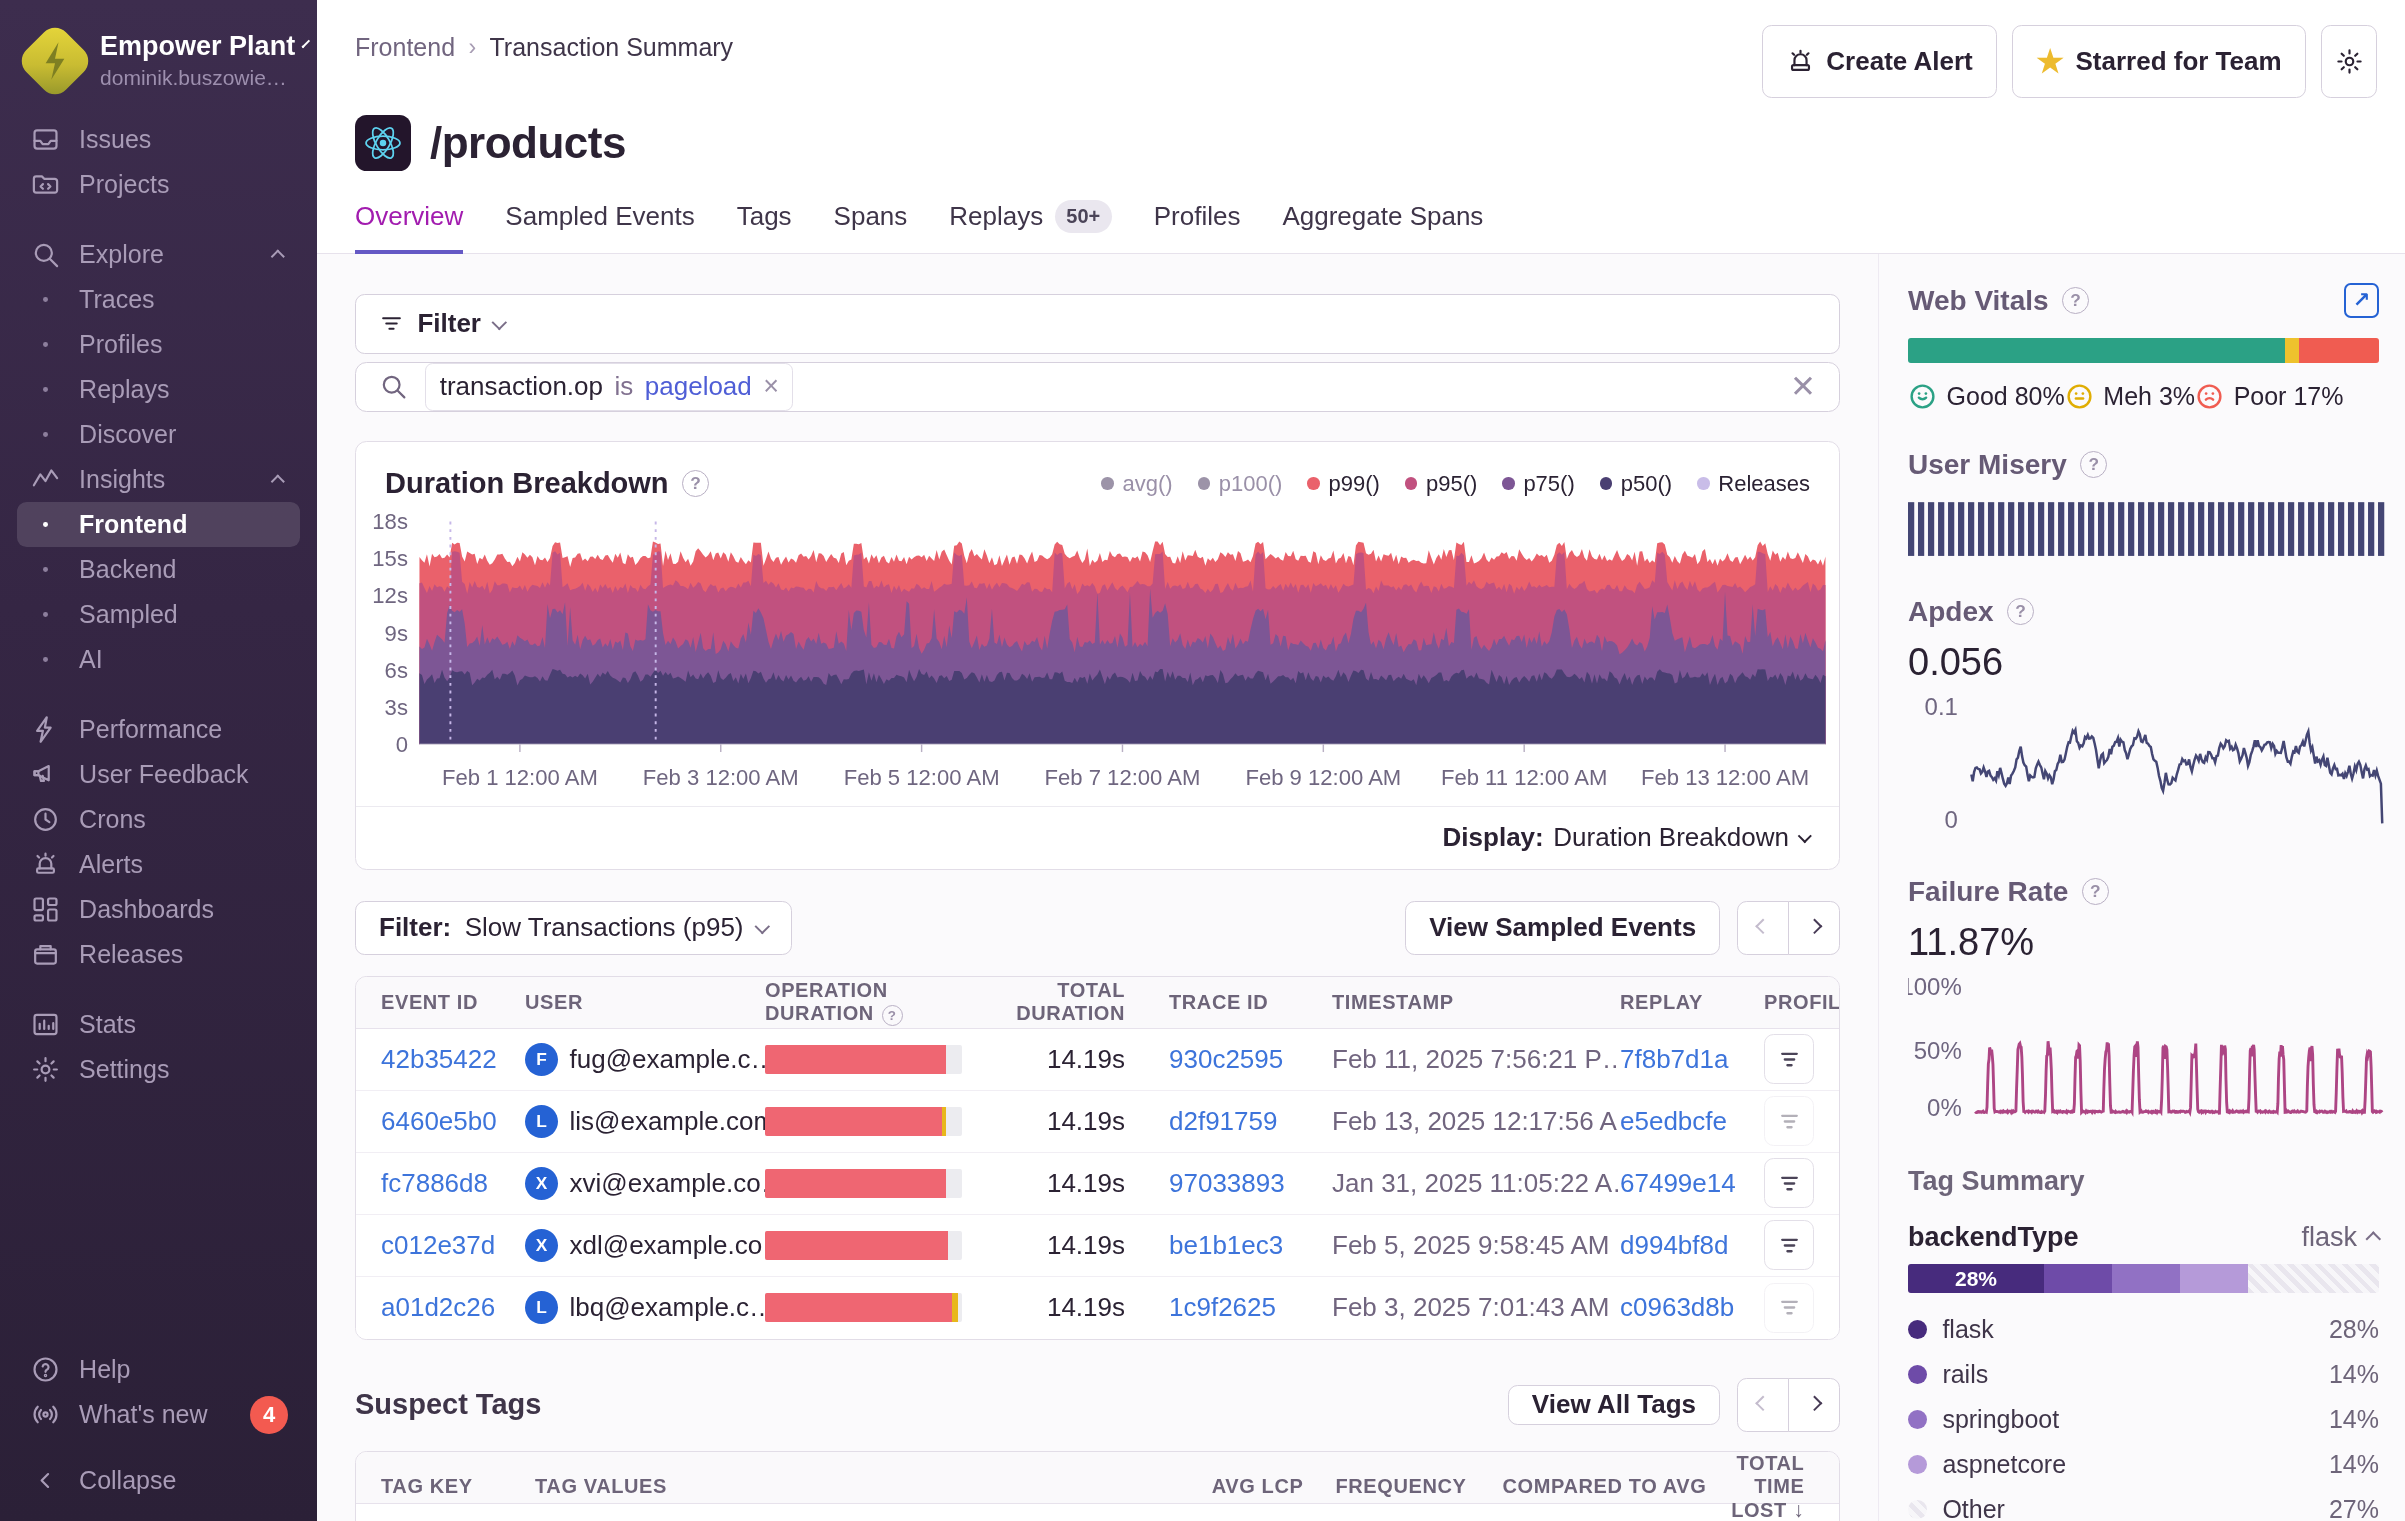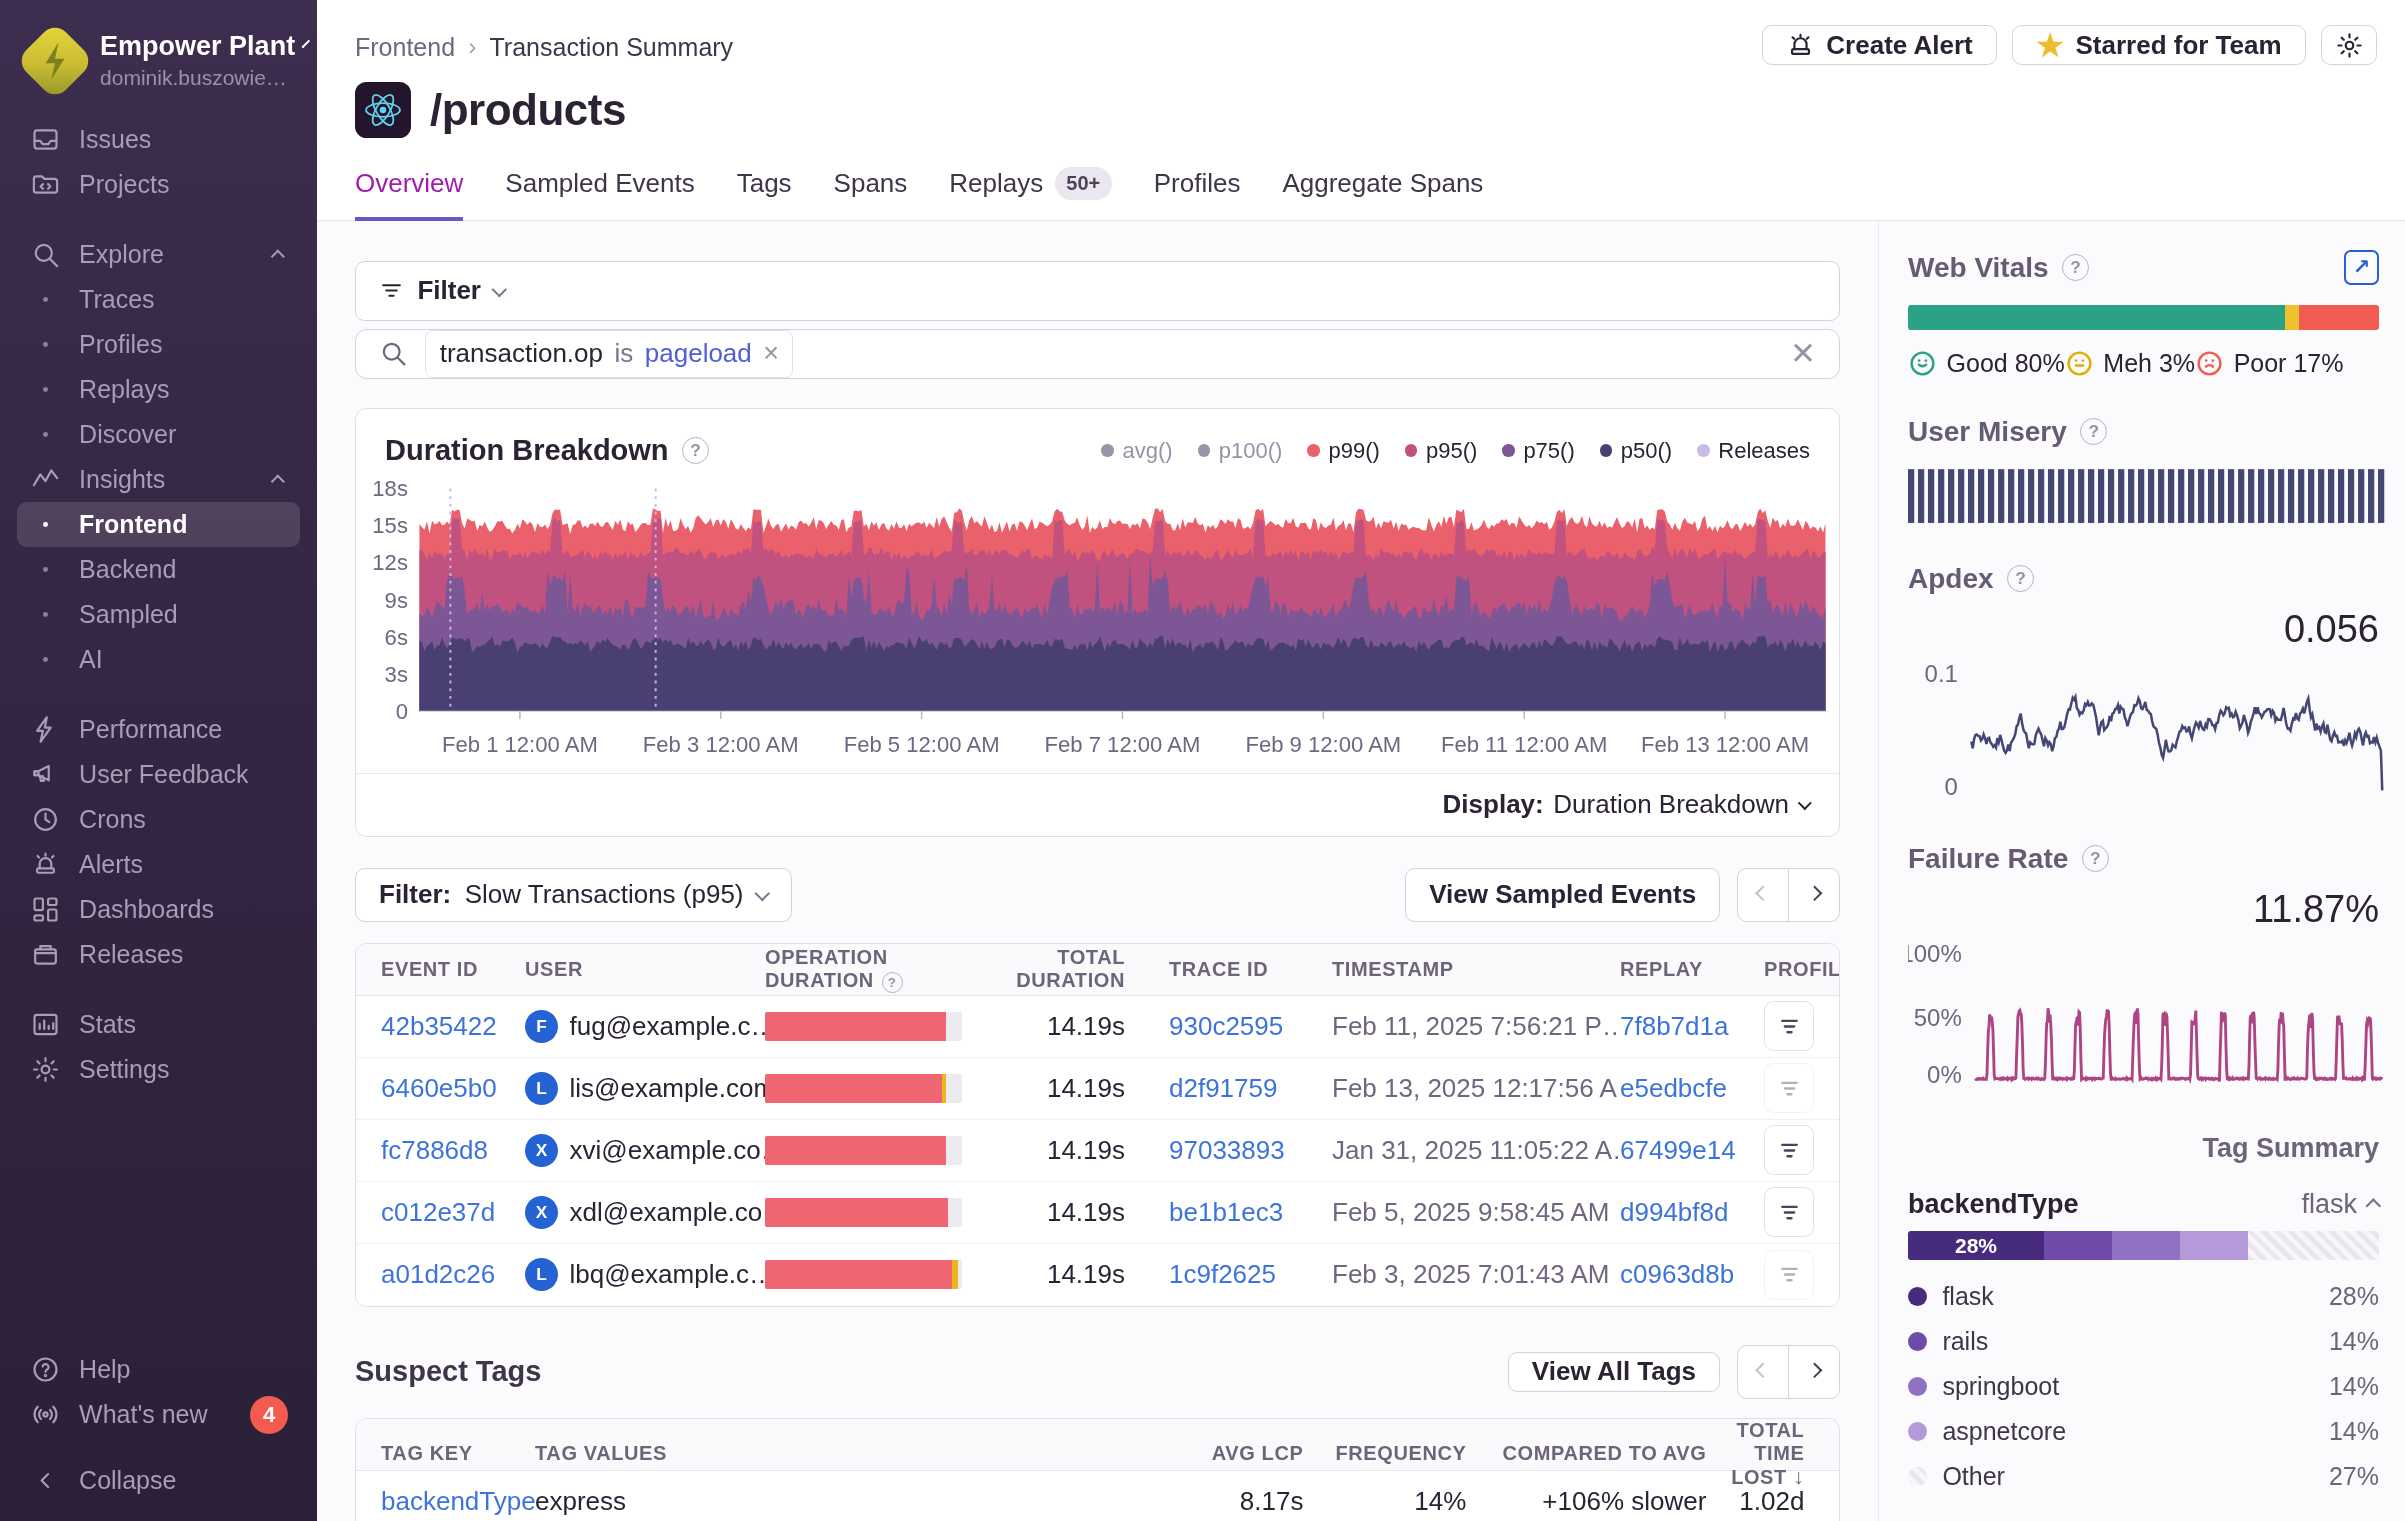--- a/index.html
+++ b/index.html
@@ -34,36 +34,36 @@
   .badge-red { background:#f35a50; color:#fff; border-radius:960px; min-width:38px; height:38px;
     display:flex; align-items:center; justify-content:center; font-size:22px; font-weight:600;}
 
   
   .main { flex:1; display:flex; flex-direction:column; background:#fbfafc; min-width:0;}
   .topbar { display:flex; justify-content:space-between; align-items:flex-start; padding:25px 29px 0 38px; background:#fff;}
   .crumbs { display:flex; gap:13.4px; align-items:center; font-size:25px; color:#71657f; padding-top:7.7px;}
   .crumbs .sep { color:#a79cb3; font-size:23px;}
   .crumb-last { color:#3f3549; }
   .actions { display:flex; gap:15.4px; }
-  .btn { display:inline-flex; align-items:center; gap:11.5px; height:40px; padding:0 23px; background:#fff;
+  .btn { display:inline-flex; align-items:center; gap:11.5px; height:73px; padding:0 23px; background:#fff;
     border:1.4px solid #d6d0dd; border-radius:9.6px; font-size:26px; font-weight:700; color:#2b2233; cursor:pointer; }
   .btn.icon-only { width:56px; padding:0; justify-content:center; }
   .btn svg { width:29px; height:29px; stroke:#2b2233; fill:none; stroke-width:1.8; stroke-linecap:round; stroke-linejoin:round;}
   .star { color:#edbb2e; font-size:31px; line-height:1; }
   .title-row { display:flex; align-items:center; gap:19px; padding:17.3px 38px 0 38px; background:#fff;}
   .react-badge { width:56px; height:56px; border-radius:11.5px; background:#23152b; display:flex; align-items:center; justify-content:center; }
   .page-title { font-size:44px; font-weight:700; letter-spacing:-0.5px; color:#2b2233; }
   .tabs { display:flex; gap:42px; padding:29px 38px 0 38px; background:#fff; border-bottom:1.4px solid #e7e2ec; }
   .tab { font-size:26px; color:#3f3549; padding-bottom:17.3px; display:flex; gap:11.5px; align-items:center; cursor:pointer; border-bottom:4.8px solid transparent; margin-bottom:-1.4px;}
   .tab.active { color:#a21caf; border-bottom-color:#6559c5; }
   .tab-badge { background:#eae7ef; border-radius:960px; font-size:20px; font-weight:700; color:#4b4458; padding:4.8px 11.5px; }
 
   .content { flex:1; display:flex; min-height:0; background:#fbfafc; }
   .content-main { width:1561px; flex:0 0 1561px; padding:40px 38px 0 38px; }
-  .metrics { flex:1; border-left:1.4px solid #eeeaf2; padding:31px 27px 0 29px; background:#fbfafc; min-width:0;text-align:right;}
+  .metrics { flex:1; border-left:1.4px solid #eeeaf2; padding:31px 27px 0 29px; background:#fbfafc; min-width:0;}
 
   
   .filterbar { display:flex; gap:8px;flex-direction:column; }
   .fbtn { display:inline-flex; align-items:center; gap:13.4px; height:60px; padding:0 23px; background:#fff;
     border:1.4px solid #d6d0dd; border-radius:9.6px; font-size:26px; font-weight:700; color:#2b2233; cursor:pointer;}
   .fbtn .chev, .tagsum-head .chev { border-color:#7a6e88; width:10.6px; height:10.6px;}
   .fgroup { display:flex; align-items:stretch; background:#fff; border:1.4px solid #d6d0dd; border-radius:9.6px; overflow:hidden;}
   .fgroup .fseg { display:flex; align-items:center; gap:11.5px; padding:0 23px; font-size:26px; font-weight:700; cursor:pointer;}
   .fgroup .fdiv { width:1.4px; background:#e3def0; }
   .searchbox { flex:1; display:flex; align-items:center; gap:17.3px; background:#fff; border:1.4px solid #d6d0dd; border-radius:11.5px; padding:0 23px; height:60px;}

